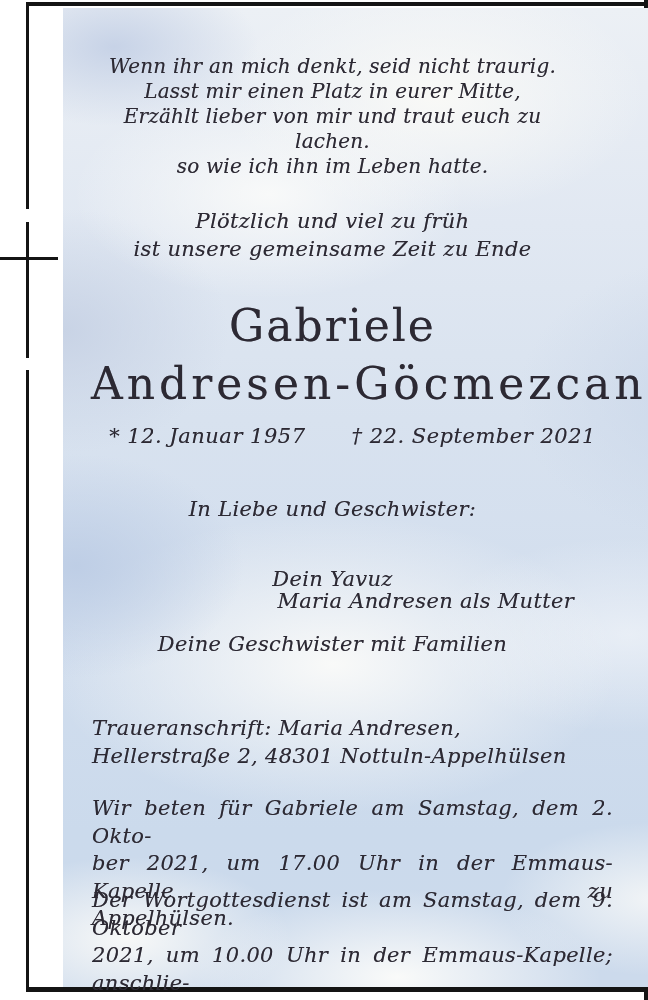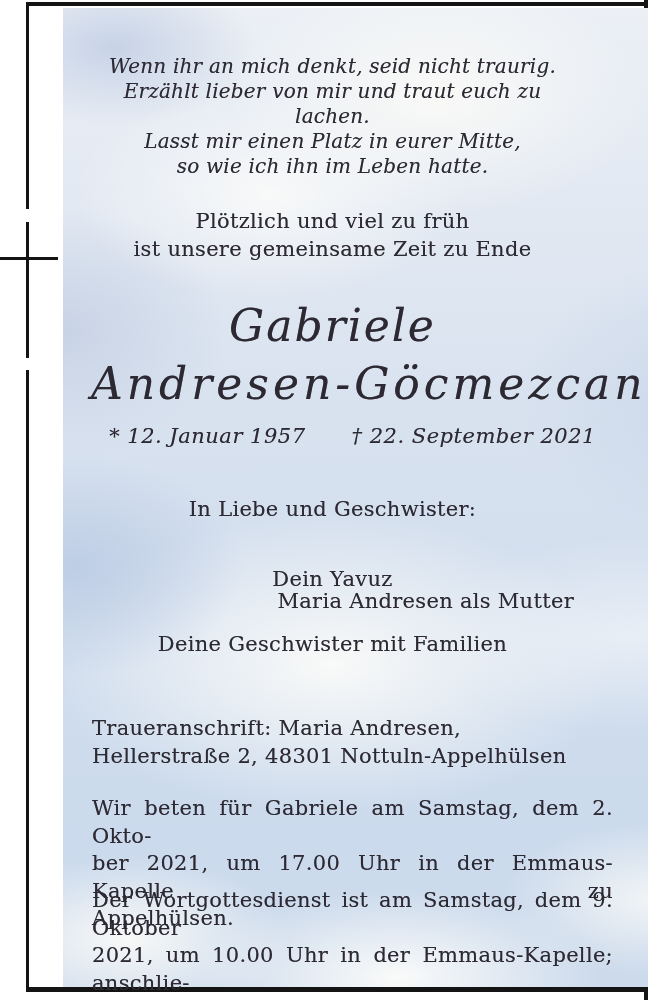--- a/index.html
+++ b/index.html
@@ -32,24 +32,24 @@
       radial-gradient(ellipse 240px 120px at 10% 95%, rgba(250,250,248,.95), rgba(250,250,248,0) 68%),
       radial-gradient(ellipse 300px 130px at 52% 99%, rgba(252,252,250,.95), rgba(252,252,250,0) 68%),
       radial-gradient(ellipse 220px 110px at 92% 91%, rgba(248,249,248,.85), rgba(248,249,248,0) 70%),
       linear-gradient(180deg,#ecf0f5 0%,#e1e8f2 22%,#d8e2ef 42%,#d2deee 62%,#cbdaec 84%,#ccdaec 100%);
   }
 
   
   .blk{position:absolute;color:#2c2933;text-shadow:0 0 .6px rgba(44,41,51,.45);}
   .center-col{left:28px;width:483px;text-align:center;}
   .left-col{left:29px;width:521px;text-align:left;}
-  .body-txt{font-size:21px;line-height:28px;letter-spacing:.3px;}
+  .body-txt{font-style:italic;font-size:21px;line-height:28px;letter-spacing:.3px;}
   .quote{top:46px;font-style:italic;font-size:20px;line-height:25px;letter-spacing:.2px;}
   .intro{top:199px;}
-  .name{font-style:italic;white-space:nowrap;}
+  .name{white-space:nowrap;}
   .name-first{top:290px;font-size:44px;line-height:56px;letter-spacing:2px;}
   .name-last{top:347px;font-size:44px;line-height:58px;letter-spacing:4px;}
   .dates{top:414px;display:flex;justify-content:center;gap:46px;font-style:italic;
          font-size:21px;line-height:28px;letter-spacing:.5px;}
   .liebe{top:487px;}
   .sig1{top:557px;text-align:center;}
   .sig2{top:579px;text-align:right;}
   .sig3{top:622px;}
   .address{top:707px;}
   .para1{top:787px;}
@@ -65,22 +65,22 @@
 <div class="mark mark-bottom"></div>
 <div class="mark vseg1"></div>
 <div class="mark vseg2"></div>
 <div class="mark vseg3"></div>
 <div class="mark cross-h"></div>
 
 <div class="sky">
 
   <div class="blk center-col quote">
     <div class="ln">Wenn ihr an mich denkt, seid nicht traurig.</div>
+    <div class="ln">Lasst mir einen Platz in eurer Mitte,</div>
     <div class="ln">Erzählt lieber von mir und traut euch zu lachen.</div>
-    <div class="ln">Lasst mir einen Platz in eurer Mitte,</div>
     <div class="ln">so wie ich ihn im Leben hatte.</div>
   </div>
 
   <div class="blk center-col body-txt intro">
     <div class="ln">Plötzlich und viel zu früh</div>
     <div class="ln">ist unsere gemeinsame Zeit zu Ende</div>
   </div>
 
   <div class="blk center-col name name-first">Gabriele</div>
   <div class="blk center-col name name-last">Andresen-Göcmezcan</div>

